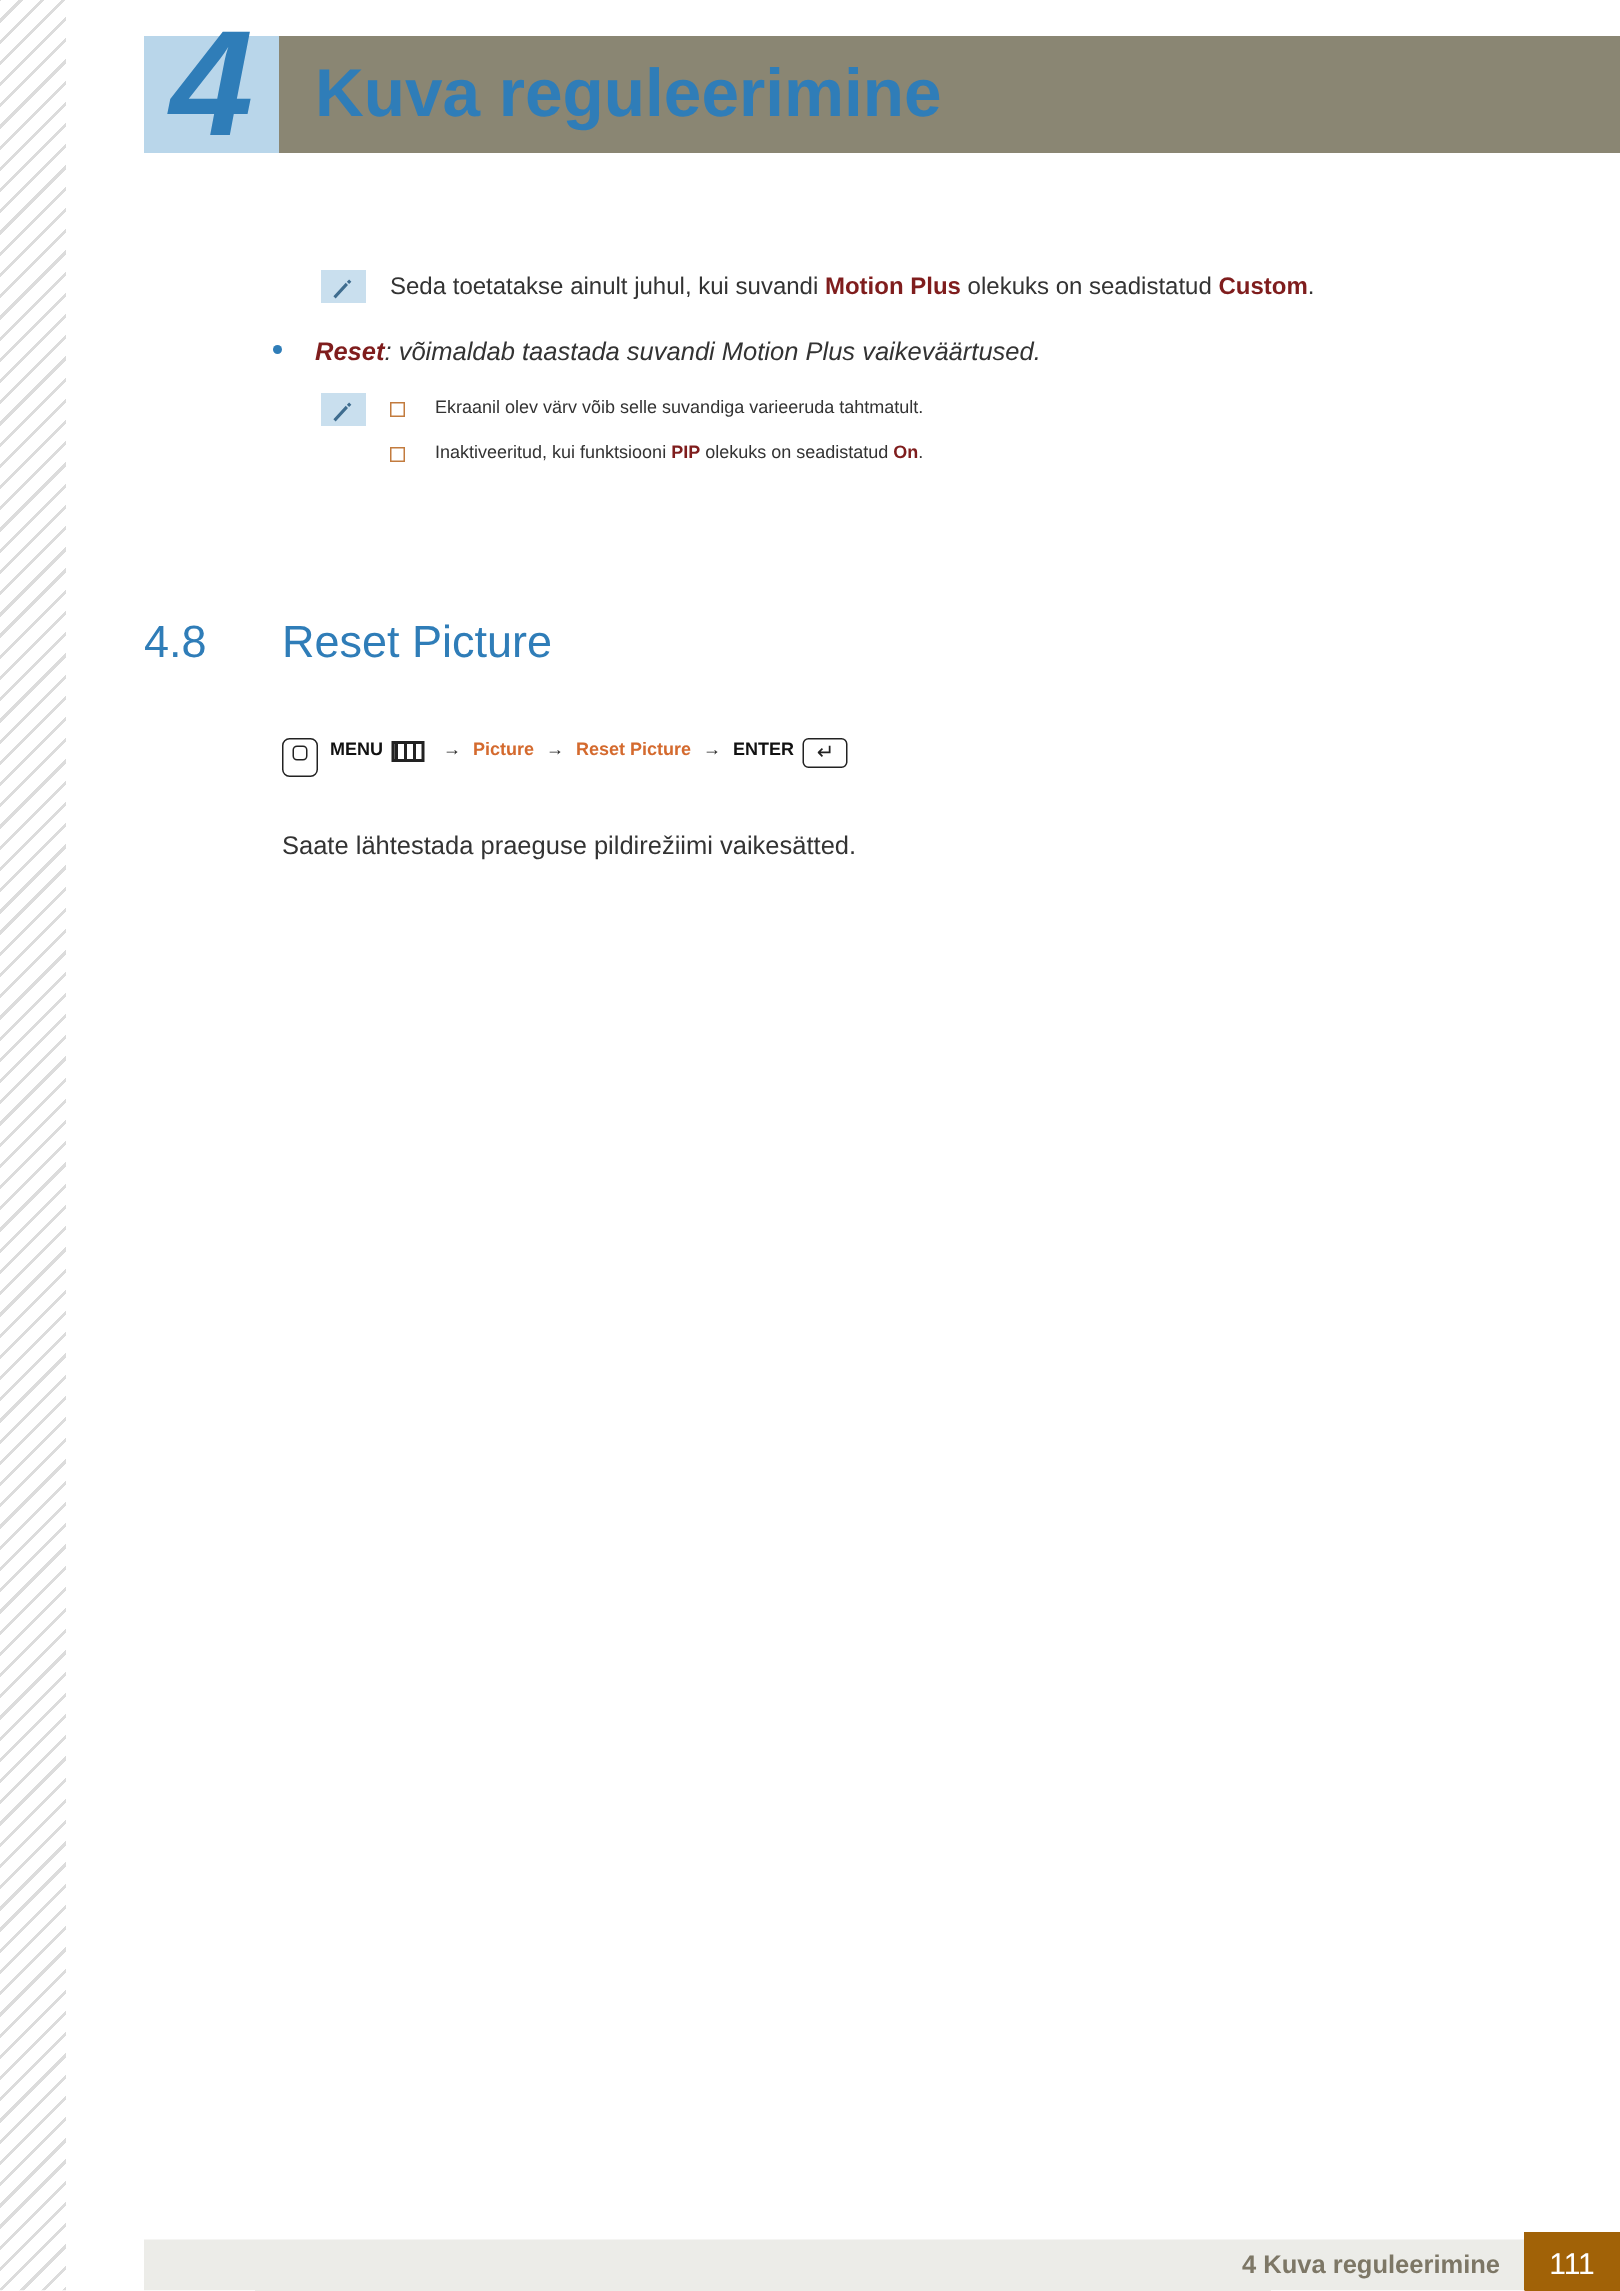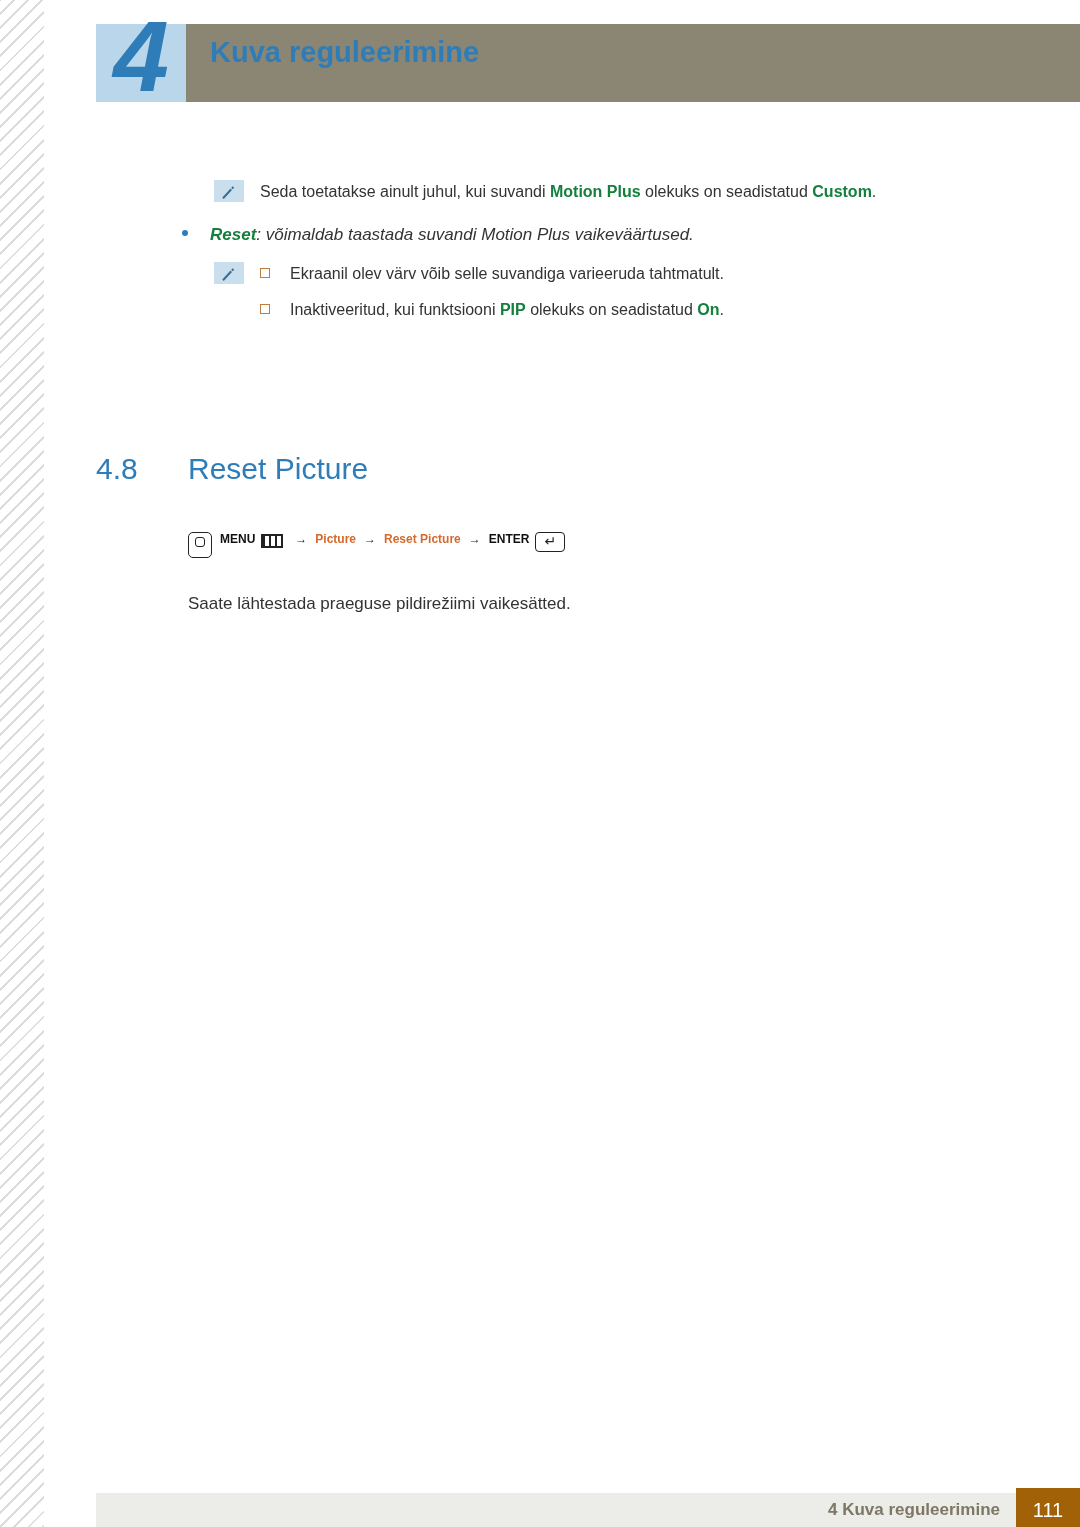--- a/index.html
+++ b/index.html
@@ -21,21 +21,21 @@
     position: absolute; left: 96px; top: 24px; width: 90px; height: 78px;
     background: #b9d6ea;
   }
   .chapter-number {
     position: absolute; left: 96px; top: 6px; width: 90px; text-align: center;
     font-size: 100px; font-weight: 700; color: #2f7db8; font-style: italic;
     line-height: 1;
   }
   .chapter-title {
     position: absolute; left: 210px; top: 36px;
-    font-size: 29px; font-weight: 600; color: #2f7db8;
+    font-size: 45px; font-weight: 600; color: #2f7db8;
   }
 
   
   .content { position: absolute; left: 96px; top: 180px; right: 90px; }
 
   .note-row { display: flex; align-items: flex-start; margin-left: 118px; margin-bottom: 18px; }
   .note-icon {
     width: 30px; height: 22px; background: #c9dfee;
     display: inline-flex; align-items: flex-end; justify-content: center;
     margin-right: 16px; flex-shrink: 0;
@@ -46,26 +46,26 @@
 
   .bullet-row { display: flex; align-items: flex-start; margin-left: 86px; margin-top: 10px; margin-bottom: 14px; }
   .bullet-dot { width: 6px; height: 6px; background: #2f7db8; border-radius: 50%; margin-top: 8px; margin-right: 22px; flex-shrink: 0; }
   .bullet-text { font-size: 17px; color: #333; line-height: 1.5; font-style: italic; }
 
   .sublist { margin-left: 168px; }
   .sub-row { display: flex; align-items: flex-start; margin-bottom: 12px; }
   .sub-square {
     width: 10px; height: 10px; border: 1px solid #c27b3e; margin-top: 6px; margin-right: 20px; flex-shrink: 0;
   }
-  .sub-text { font-size: 16px; color: #333; line-height: 1.5; text-align: right; }
+  .sub-text { font-size: 12px; color: #333; line-height: 1.5; text-align: right; }
 
-  .emph-orange { color: #15803d; font-weight: 600; margin-top: 32px; }
+  .emph-orange { color: #7f1d1d; font-weight: 600; margin-top: 32px; }
 
   .section { margin-top: 90px; display: flex; align-items: baseline; }
-  .section-num { font-size: 30px; color: #2f7db8; font-weight: 500; width: 92px; margin-top: 28px; }
+  .section-num { font-size: 30px; color: #2f7db8; font-weight: 500; width: 92px; }
   .section-title { font-size: 30px; color: #2f7db8; font-weight: 500; }
 
   .nav-path { margin-left: 92px; margin-top: 46px; display: flex; flex-wrap: wrap; font-size: 12px; }
   .nav-path .dark { color: #111; font-weight: 700; }
   .nav-path .orange { color: #d46a2e; font-weight: 700; }
   .nav-path .arrow { margin: 0 8px; color: #222; font-weight: 700; }
   .remote-icon, .menu-icon, .enter-icon { display:inline-flex; align-items:center; justify-content:center; }
   .remote-icon { width: 24px; height: 26px; border: 1.6px solid #222; border-radius: 5px; margin-right: 8px; position: relative; }
   .remote-icon::after { content: ""; position: absolute; top: 4px; left: 50%; transform: translateX(-50%); width: 8px; height: 8px; border: 1.2px solid #222; border-radius: 3px; }
   .menu-icon { width: 22px; height: 18px; margin-left: 6px; margin-right: 4px; }

